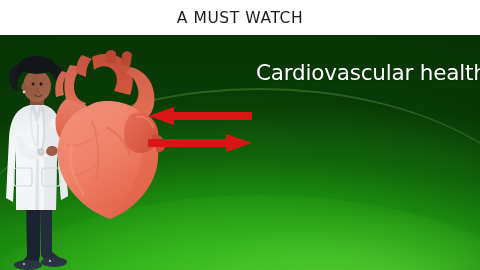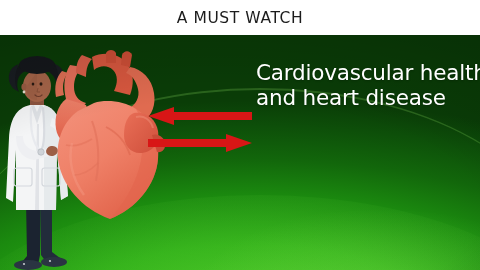--- a/index.html
+++ b/index.html
@@ -218,16 +218,15 @@
       <svg viewBox="0 0 104 18" xmlns="http://www.w3.org/2000/svg">
         <path d="M0 5 L78 5 L78 0 L104 9 L78 18 L78 13 L0 13 Z" fill="#d81616"></path>
       </svg>
     </div>
 
     <div id="vignette"></div>
   </div>
 
   <div id="copy">
     <span class="line">Cardiovascular health</span>
-    <span class="line">and heart disease</span>
   </div>
 
 </div>
 
 </body></html>

